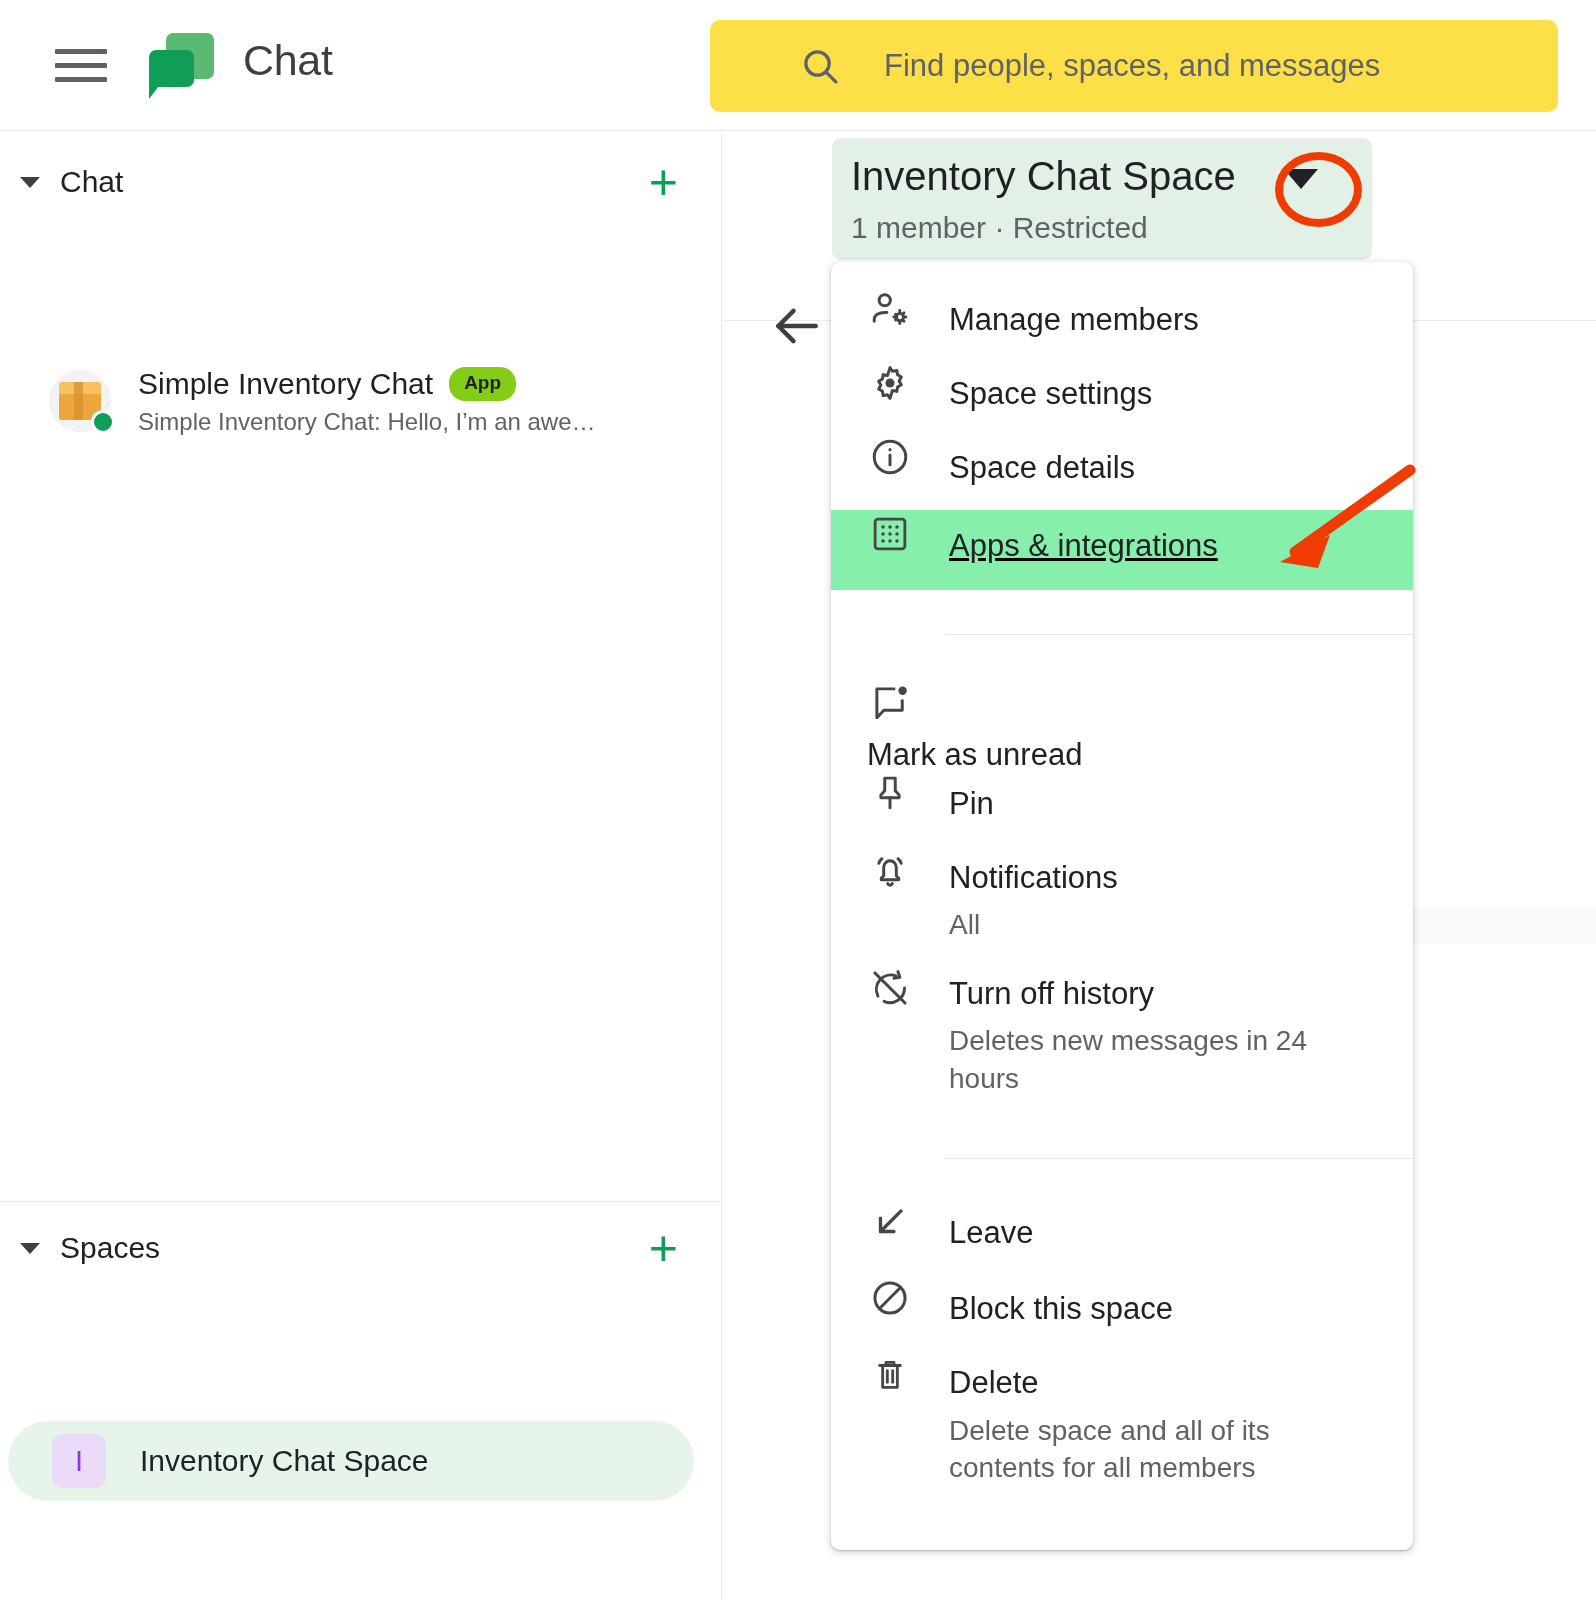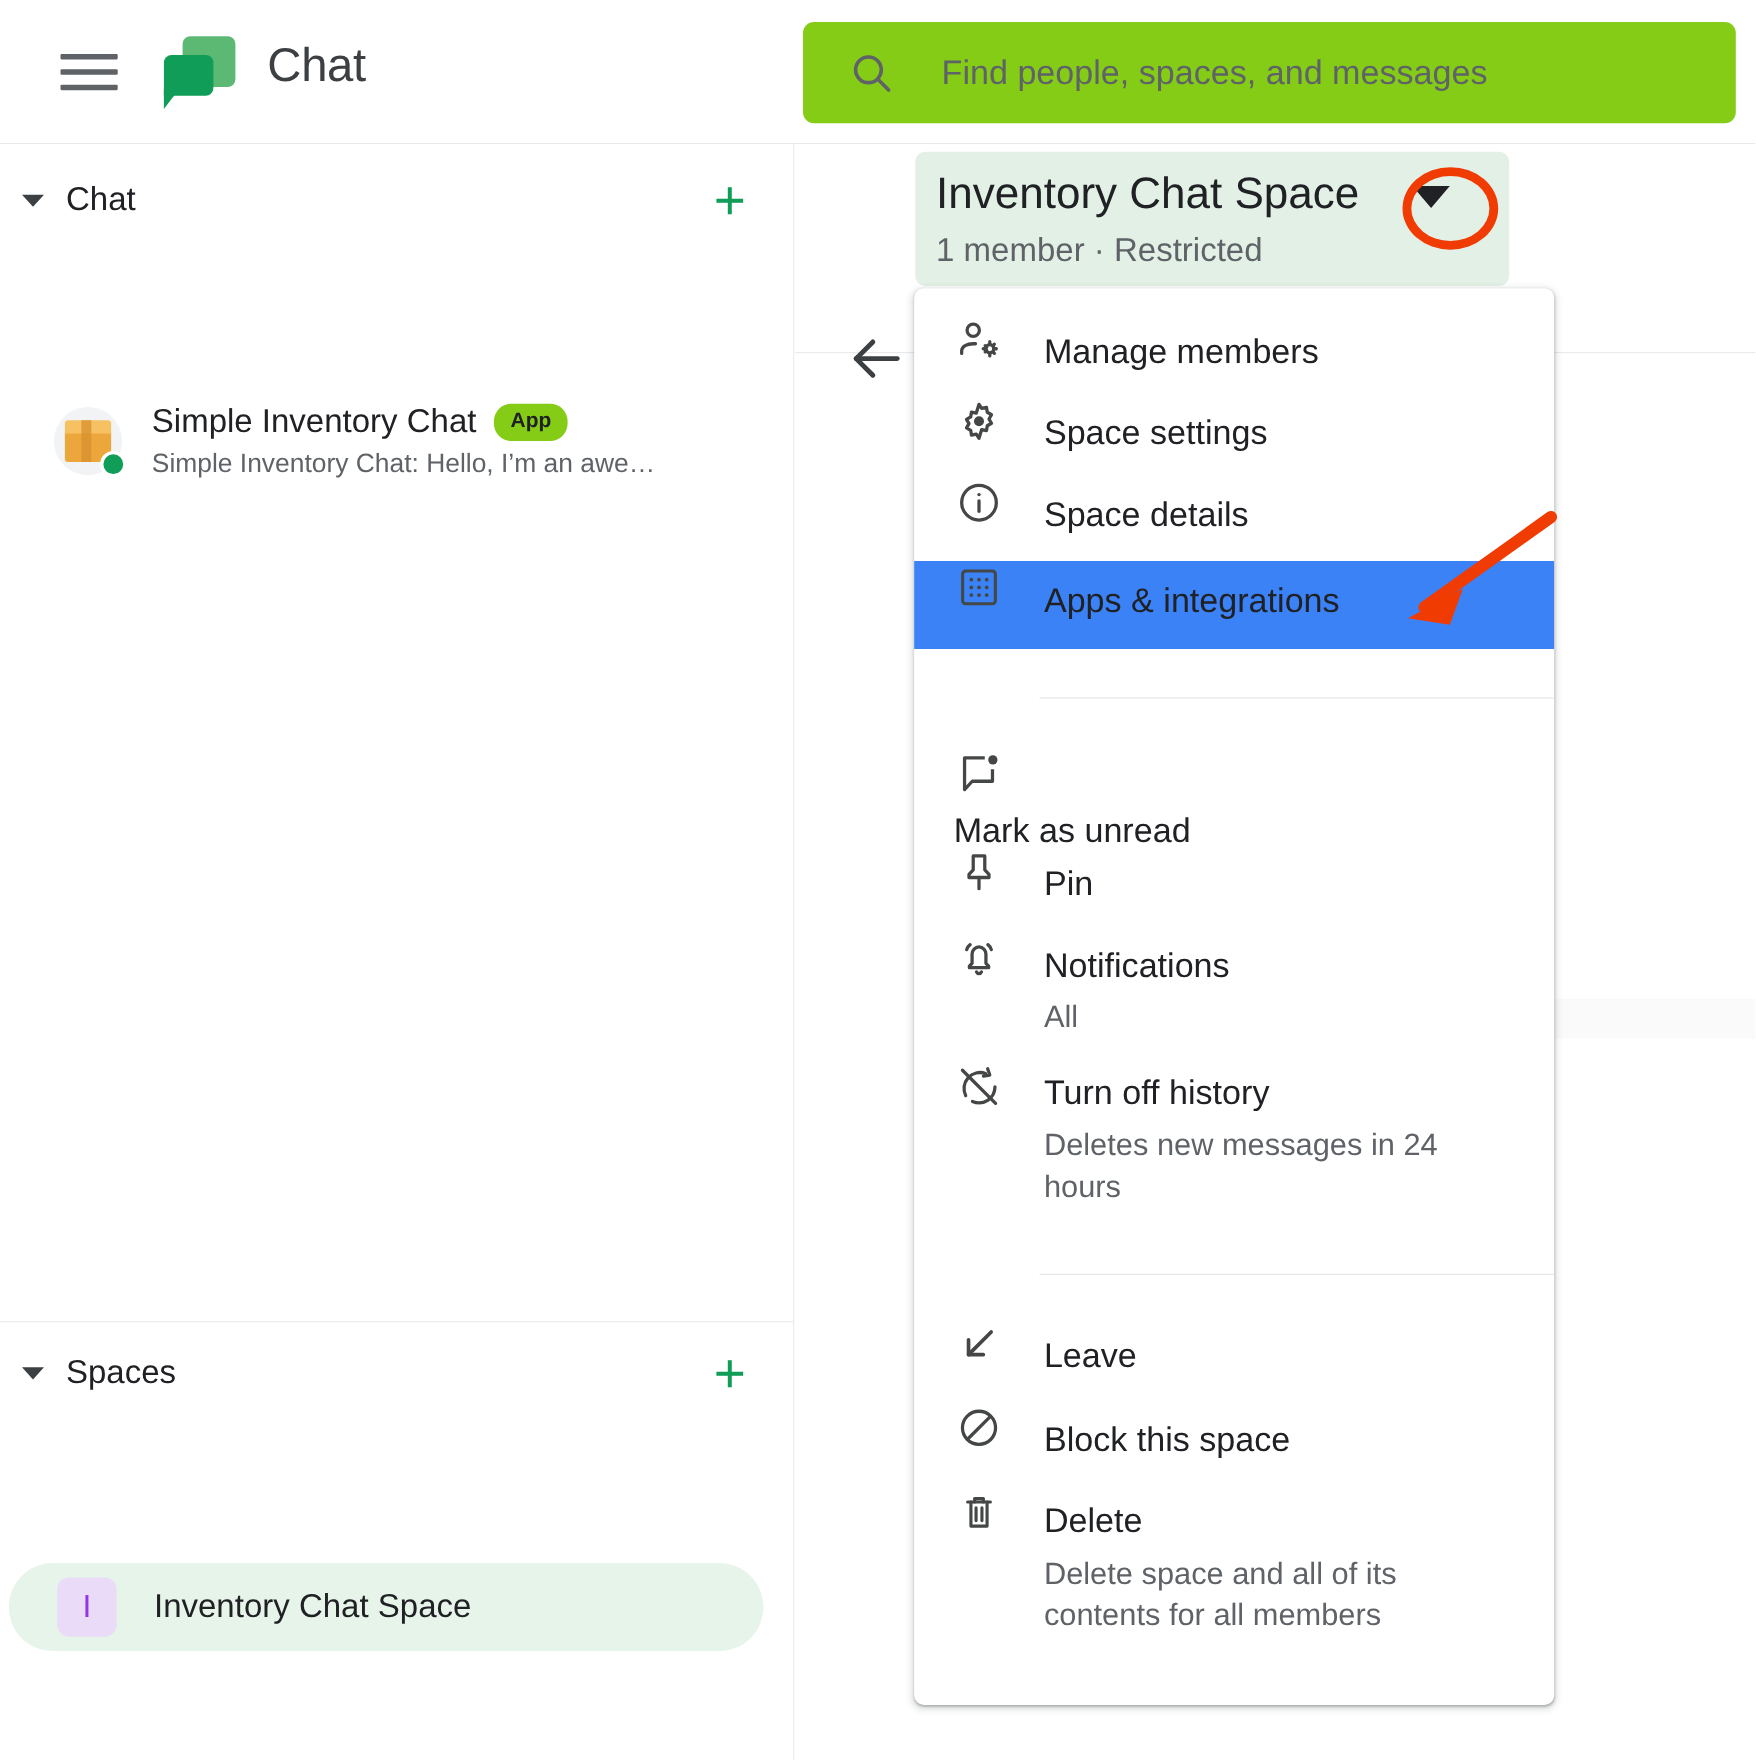--- a/index.html
+++ b/index.html
@@ -52,24 +52,24 @@
     width: 0; height: 0;
     border-left: 13px solid #0f9d58;
     border-bottom: 17px solid transparent;
   }
   .app-title {
     position: absolute; left: 243px; top: 36px;
     font-size: 43px; color: #3c4043; letter-spacing: -0.3px;
   }
 
   .searchbar {
-    position: absolute; left: 730px; top: 20px;
+    position: absolute; left: 710px; top: 20px;
     width: 848px; height: 92px;
-    background: #84cc16; border-radius: 10px;
-    display: flex; align-items: center; cursor: text;
+    background: #fde047; border-radius: 10px;
+    display: flex; align-items: center; cursor: text; padding-left: 48px;
   }
   .search-icon {
     margin-left: 42px; width: 40px; height: 40px;
     flex: none; color: #5f6368;
   }
   .search-placeholder {
     margin-left: 44px;
     font-size: 31px; color: #5f6368;
   }
 
@@ -236,21 +236,21 @@
     border-radius: 9px;
     box-shadow: 0 2px 6px 2px rgba(60,64,67,0.15), 0 1px 2px rgba(60,64,67,0.3);
     overflow: hidden;
   }
   .menu-item {
     position: relative;
     display: flex; align-items: flex-start;
     padding: 0; cursor: pointer;
     min-height: 74px;
   }
-  .menu-item.highlight { background: #3b82f6; }
+  .menu-item.highlight { background: #86efac; text-decoration: underline; }
   .menu-icon {
     margin-left: 36px; width: 46px; flex: none;
     display: flex; align-items: center; justify-content: center;
     color: #444746;
   }
   .menu-labels { margin-left: 36px; padding-right: 24px; }
   .menu-label { font-size: 31px; color: #202124; line-height: 1.05; }
   .menu-sub {
     margin-top: 12px; font-size: 28px; color: #5f6368;
     line-height: 1.35; max-width: 400px;

